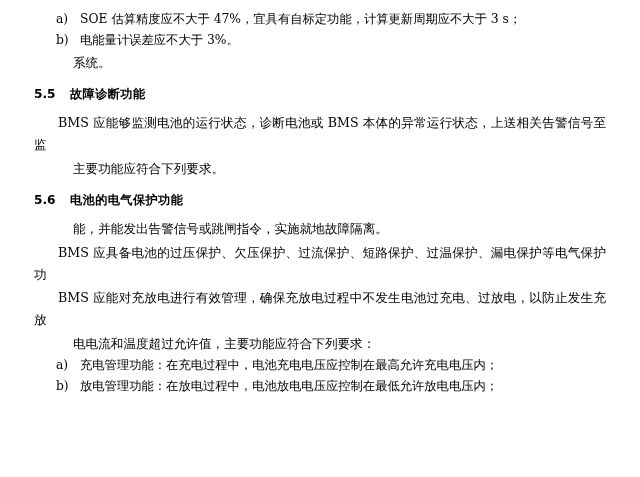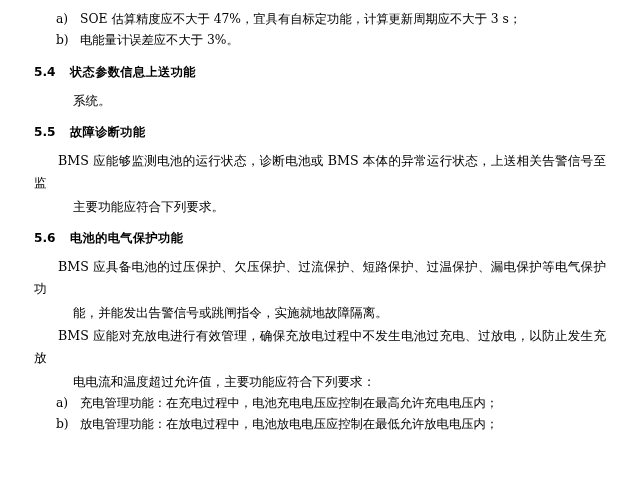--- a/index.html
+++ b/index.html
@@ -84,39 +84,35 @@
       <div class="item">
         <span class="marker">a)</span>
         <span class="itext">SOE 估算精度应不大于 47%，宜具有自标定功能，计算更新周期应不大于 3 s；</span>
       </div>
       <div class="item">
         <span class="marker">b)</span>
         <span class="itext">电能量计误差应不大于 3%。</span>
       </div>
     </div>
 
-    <div class="heading">
-      <span class="num">5.4</span>
-      <span class="htext">状态参数信息上送功能</span>
-    </div>
     <p class="para cont">系统。</p>
 
     <div class="heading">
       <span class="num">5.5</span>
       <span class="htext">故障诊断功能</span>
     </div>
     <p class="para">BMS 应能够监测电池的运行状态，诊断电池或 BMS 本体的异常运行状态，上送相关告警信号至监</p>
     <p class="para cont">主要功能应符合下列要求。</p>
 
     <div class="heading">
       <span class="num">5.6</span>
       <span class="htext">电池的电气保护功能</span>
     </div>
+    <p class="para cont">能，并能发出告警信号或跳闸指令，实施就地故障隔离。</p>
     <p class="para">BMS 应具备电池的过压保护、欠压保护、过流保护、短路保护、过温保护、漏电保护等电气保护功</p>
-    <p class="para cont">能，并能发出告警信号或跳闸指令，实施就地故障隔离。</p>
 
     <p class="para">BMS 应能对充放电进行有效管理，确保充放电过程中不发生电池过充电、过放电，以防止发生充放</p>
     <p class="para cont">电电流和温度超过允许值，主要功能应符合下列要求：</p>
 
     <div class="list-block">
       <div class="item">
         <span class="marker">a)</span>
         <span class="itext">充电管理功能：在充电过程中，电池充电电压应控制在最高允许充电电压内；</span>
       </div>
       <div class="item">

